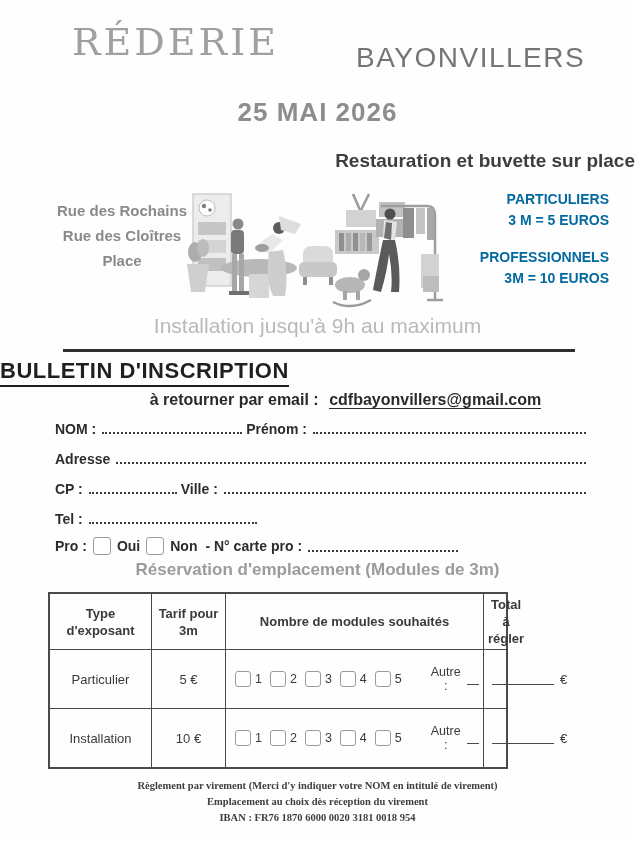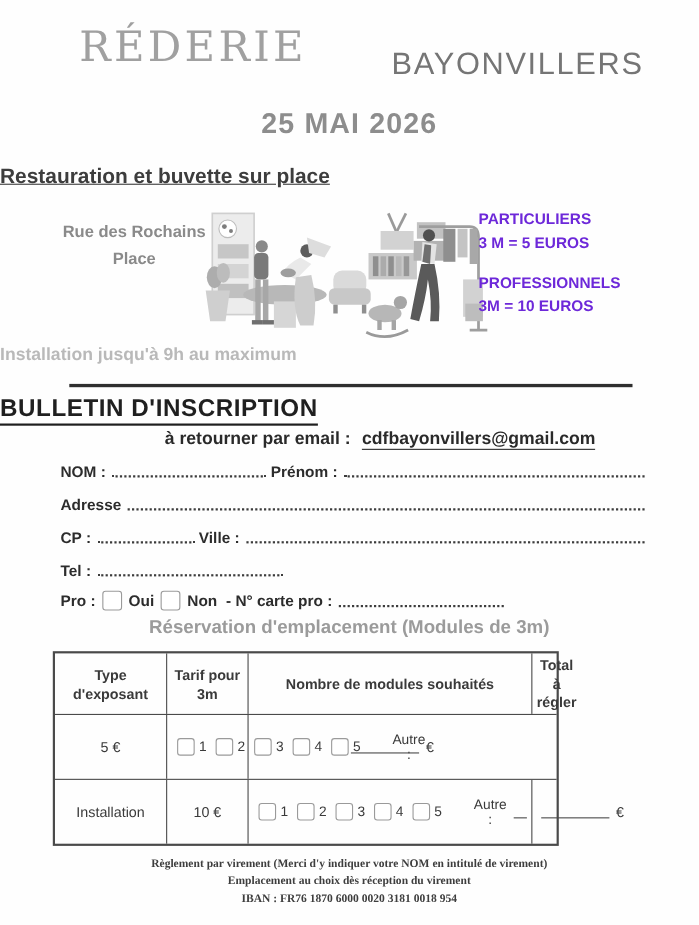--- a/index.html
+++ b/index.html
@@ -22,38 +22,38 @@
     font-size:28px;font-weight:400;letter-spacing:1.5px;
     color:#757575;
   }
   .date{
     position:absolute;left:0;top:97px;width:100%;
     text-align:center;font-size:26px;font-weight:800;
     letter-spacing:1px;color:#8d8d8d;
   }
   .subtitle{
     position:absolute;left:0;top:150px;width:100%;
-    text-align:left;font-size:19px;font-weight:600;color:#3d3d3d;text-decoration:underline;
+    text-align:right;font-size:19px;font-weight:600;color:#3d3d3d;
   }
   
   .streets{
     position:absolute;left:38px;top:198px;width:168px;
     text-align:center;font-size:15px;font-weight:700;
     color:#8a8a8a;line-height:25px;
   }
   .illustration{position:absolute;left:183px;top:188px;width:262px;height:126px;}
   .pricing{
     position:absolute;left:435px;top:189px;width:174px;
-    text-align:left;font-size:14px;font-weight:700;
-    color:#6d28d9;line-height:21px;
+    text-align:right;font-size:14px;font-weight:700;
+    color:#0369a1;line-height:21px;
   }
   .pricing .block+.block{margin-top:16px;}
   .install{
     position:absolute;left:0;top:314px;width:100%;
-    text-align:left;font-size:16px;font-weight:700;color:#b9b9b9;
+    text-align:center;font-size:21px;font-weight:400;color:#b9b9b9;
   }
   
   .divider{
     position:absolute;left:63px;top:349px;width:512px;height:3px;
     background:#2f2f2f;
   }
   .form-title{
     position:absolute;left:0;top:358px;width:100%;text-align:left;
   }
   .form-title span{
@@ -126,20 +126,21 @@
 
 <div class="page">
 
   <div class="brand">RÉDERIE</div>
   <div class="city">BAYONVILLERS</div>
   <div class="date">25 MAI 2026</div>
   <div class="subtitle">Restauration et buvette sur place</div>
 
   <div class="streets">
     <div>Rue des Rochains</div>
+    <div>Rue des Cloîtres</div>
     <div>Place</div>
   </div>
 
   <div class="illustration">
     <svg width="262" height="126" viewBox="0 0 262 126" xmlns="http://www.w3.org/2000/svg">
 
       <rect x="10" y="6" width="38" height="92" fill="#ececec" stroke="#cfcfcf" stroke-width="1.5"></rect>
       <circle cx="24" cy="20" r="8" fill="#ffffff" stroke="#bdbdbd"></circle>
       <circle cx="21" cy="18" r="2.2" fill="#7d7d7d"></circle>
       <circle cx="27" cy="22" r="1.8" fill="#7d7d7d"></circle>
@@ -263,20 +264,21 @@
 
   <div class="res-table">
     <div class="res-row hdr">
       <div class="cell">Type d'exposant</div>
       <div class="cell">Tarif pour 3m</div>
       <div class="cell">Nombre de modules souhaités</div>
       <div class="cell">Total à régler</div>
     </div>
 
     <div class="res-row body">
+      <div class="cell">Particulier</div>
       <div class="cell">5 €</div>
       <div class="cell modules">
         <span class="cb"></span>
           <span class="num">1</span>
         <span class="cb"></span>
           <span class="num">2</span>
         <span class="cb"></span>
           <span class="num">3</span>
         <span class="cb"></span>
           <span class="num">4</span>

